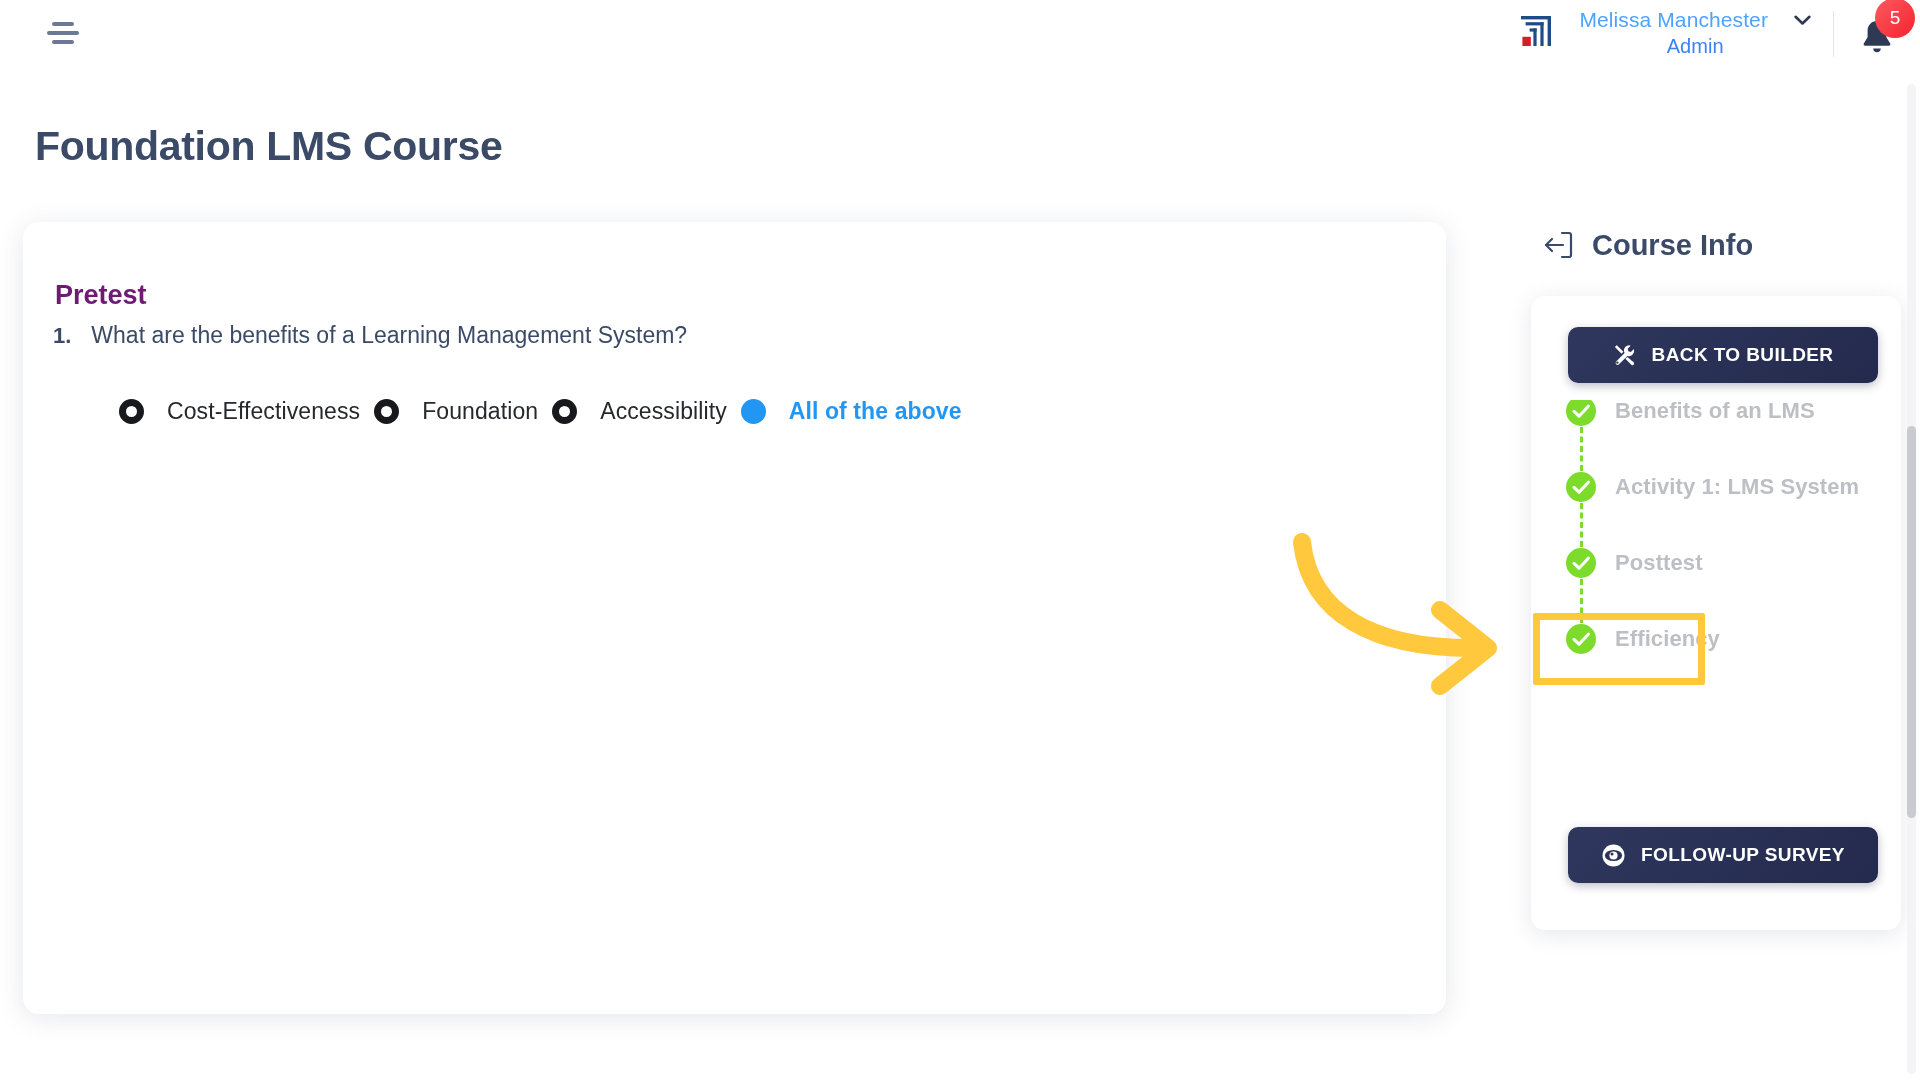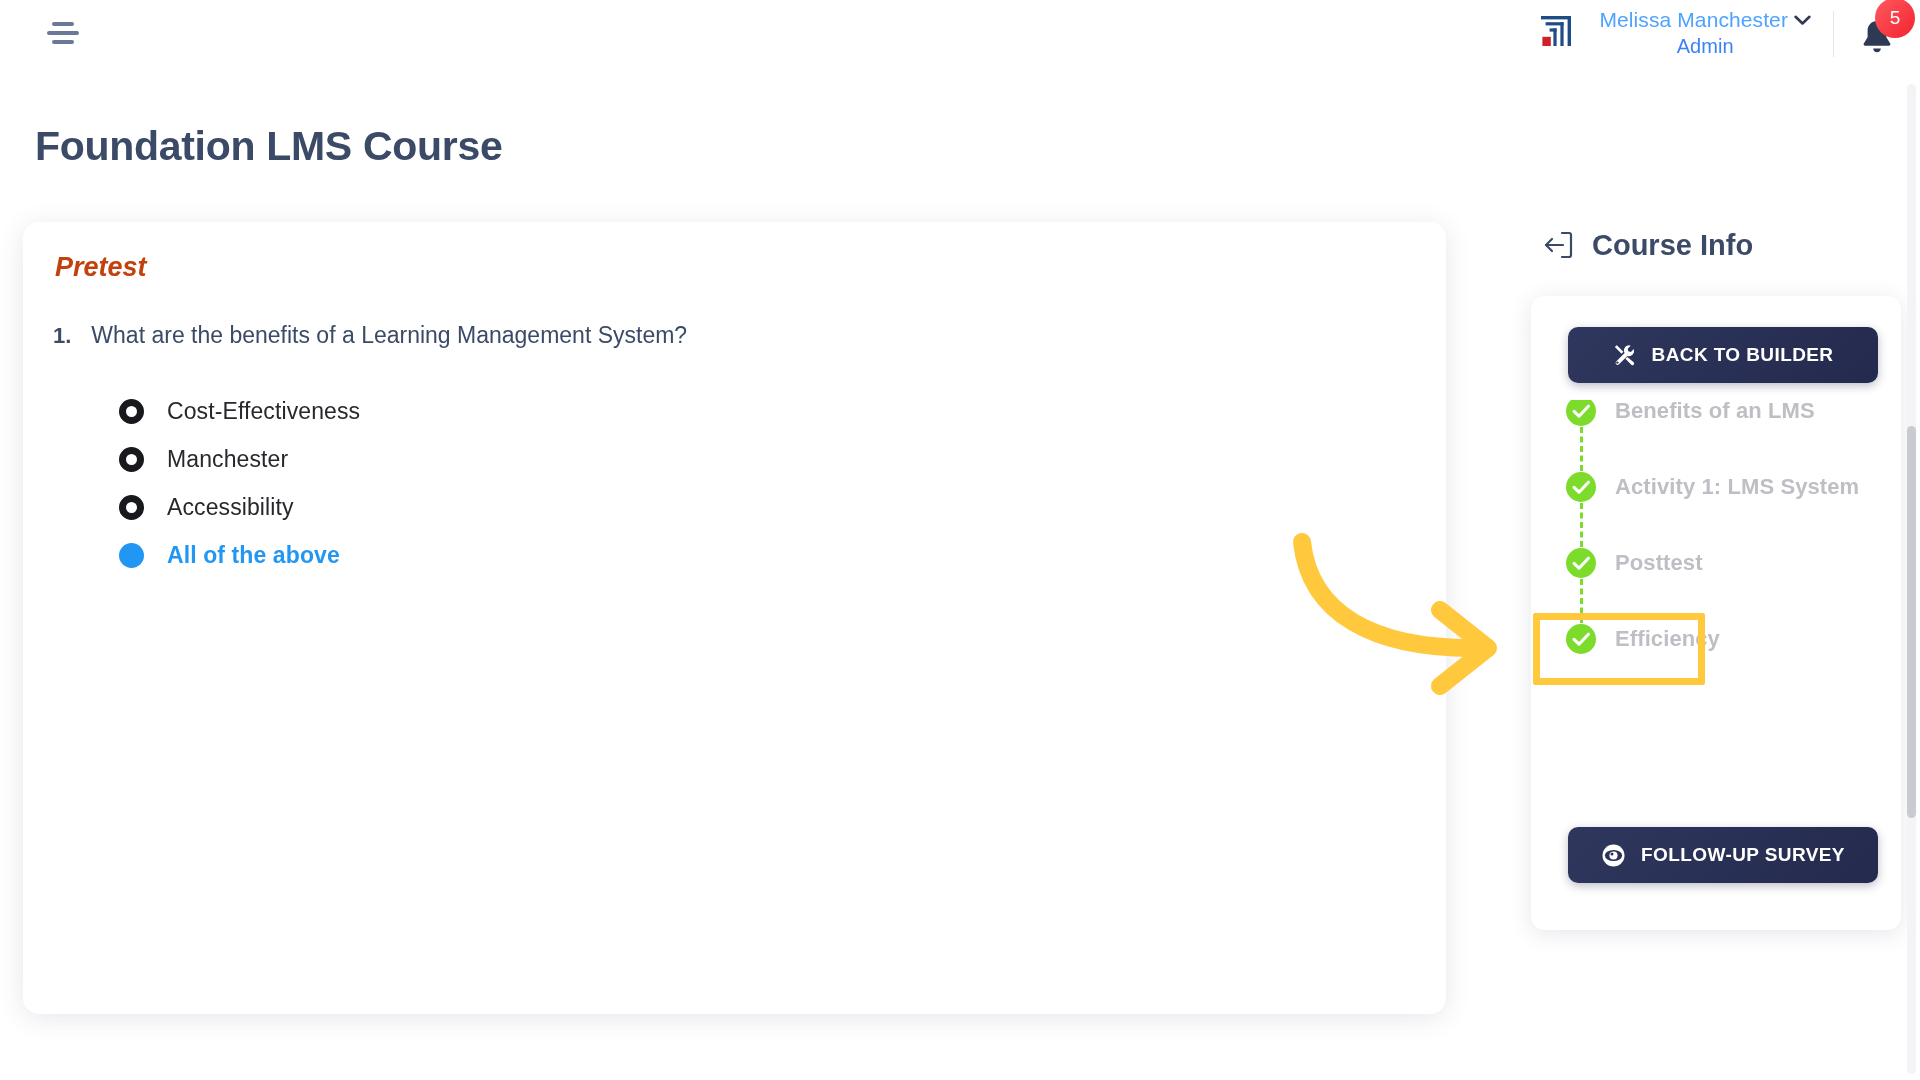--- a/index.html
+++ b/index.html
@@ -80,21 +80,21 @@
     flex-direction: column;
     align-items: center;
     justify-content: center;
     padding: 6px 22px 6px 6px;
     cursor: pointer;
     min-width: 180px;
   }
   .user-line1 {
     display: flex;
     align-items: center;
-    gap: 6px;
+    gap: 26px;
   }
   .user-name {
     font-size: 21px;
     color: #4da3ff;
     font-weight: 400;
     white-space: nowrap;
     letter-spacing: .1px;
   }
   .chev {
     width: 17px;
@@ -166,25 +166,24 @@
     width: 1423px;
     height: 792px;
     background: #ffffff;
     border-radius: 16px;
     box-shadow: 0 4px 26px rgba(60, 72, 100, 0.13);
   }
 
   .section-title {
     position: absolute;
     left: 32px;
-    top: 30px;
+    top: 58px;
     font-size: 27px;
     font-weight: bold;
-    color: #c2410c;
-    font-style: italic;
+    color: #701a75;
   }
 
   .question-row {
     position: absolute;
     left: 30px;
     top: 100px;
     display: flex;
     align-items: baseline;
     gap: 20px;
   }
@@ -198,21 +197,21 @@
     font-size: 23px;
     color: #3b4a66;
     font-weight: 400;
   }
 
   .options {
     position: absolute;
     left: 96px;
     top: 172px;
     display: flex;
-    flex-direction: column;
+    flex-direction: row;
     gap: 14px;
   }
   .option {
     display: flex;
     align-items: center;
     gap: 23px;
     cursor: pointer;
     height: 34px;
   }
   .radio {
@@ -447,21 +446,21 @@
 
     <div class="options">
 
       <div class="option">
         <span class="radio"></span>
         <span class="opt-label">Cost-Effectiveness</span>
       </div>
 
       <div class="option">
         <span class="radio"></span>
-        <span class="opt-label">Manchester</span>
+        <span class="opt-label">Foundation</span>
       </div>
 
       <div class="option">
         <span class="radio"></span>
         <span class="opt-label">Accessibility</span>
       </div>
 
       <div class="option sel">
         <span class="radio sel"></span>
         <span class="opt-label">All of the above</span>

